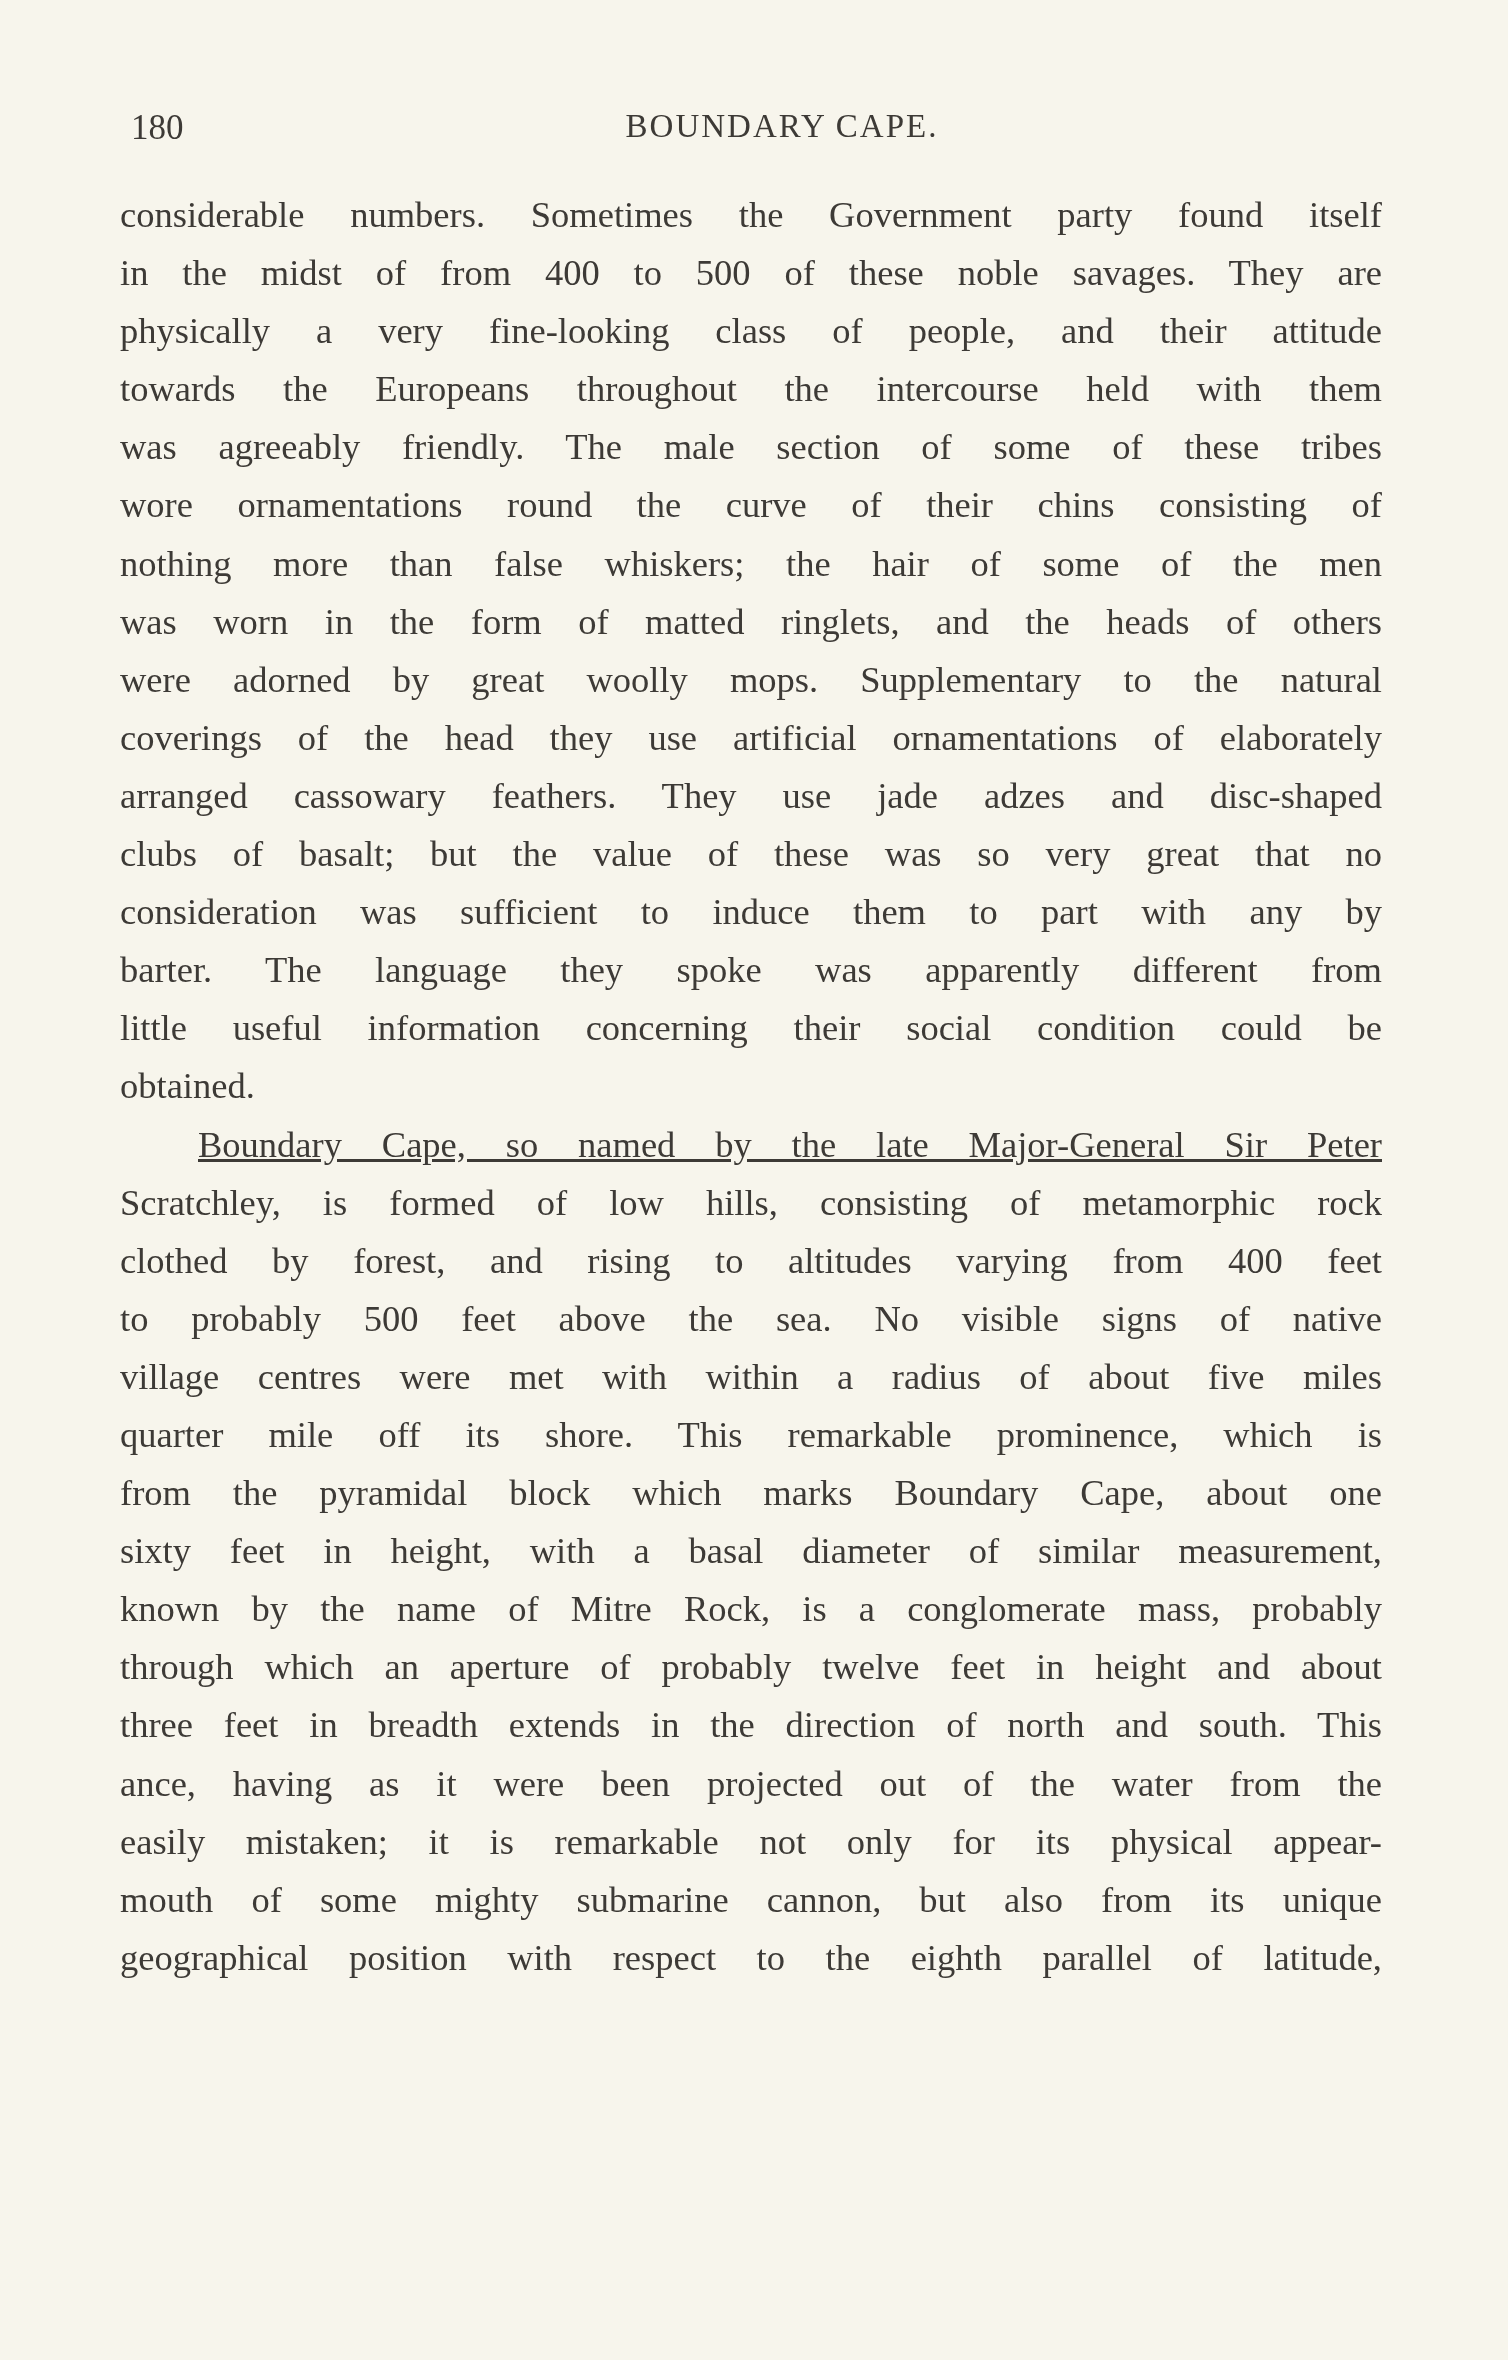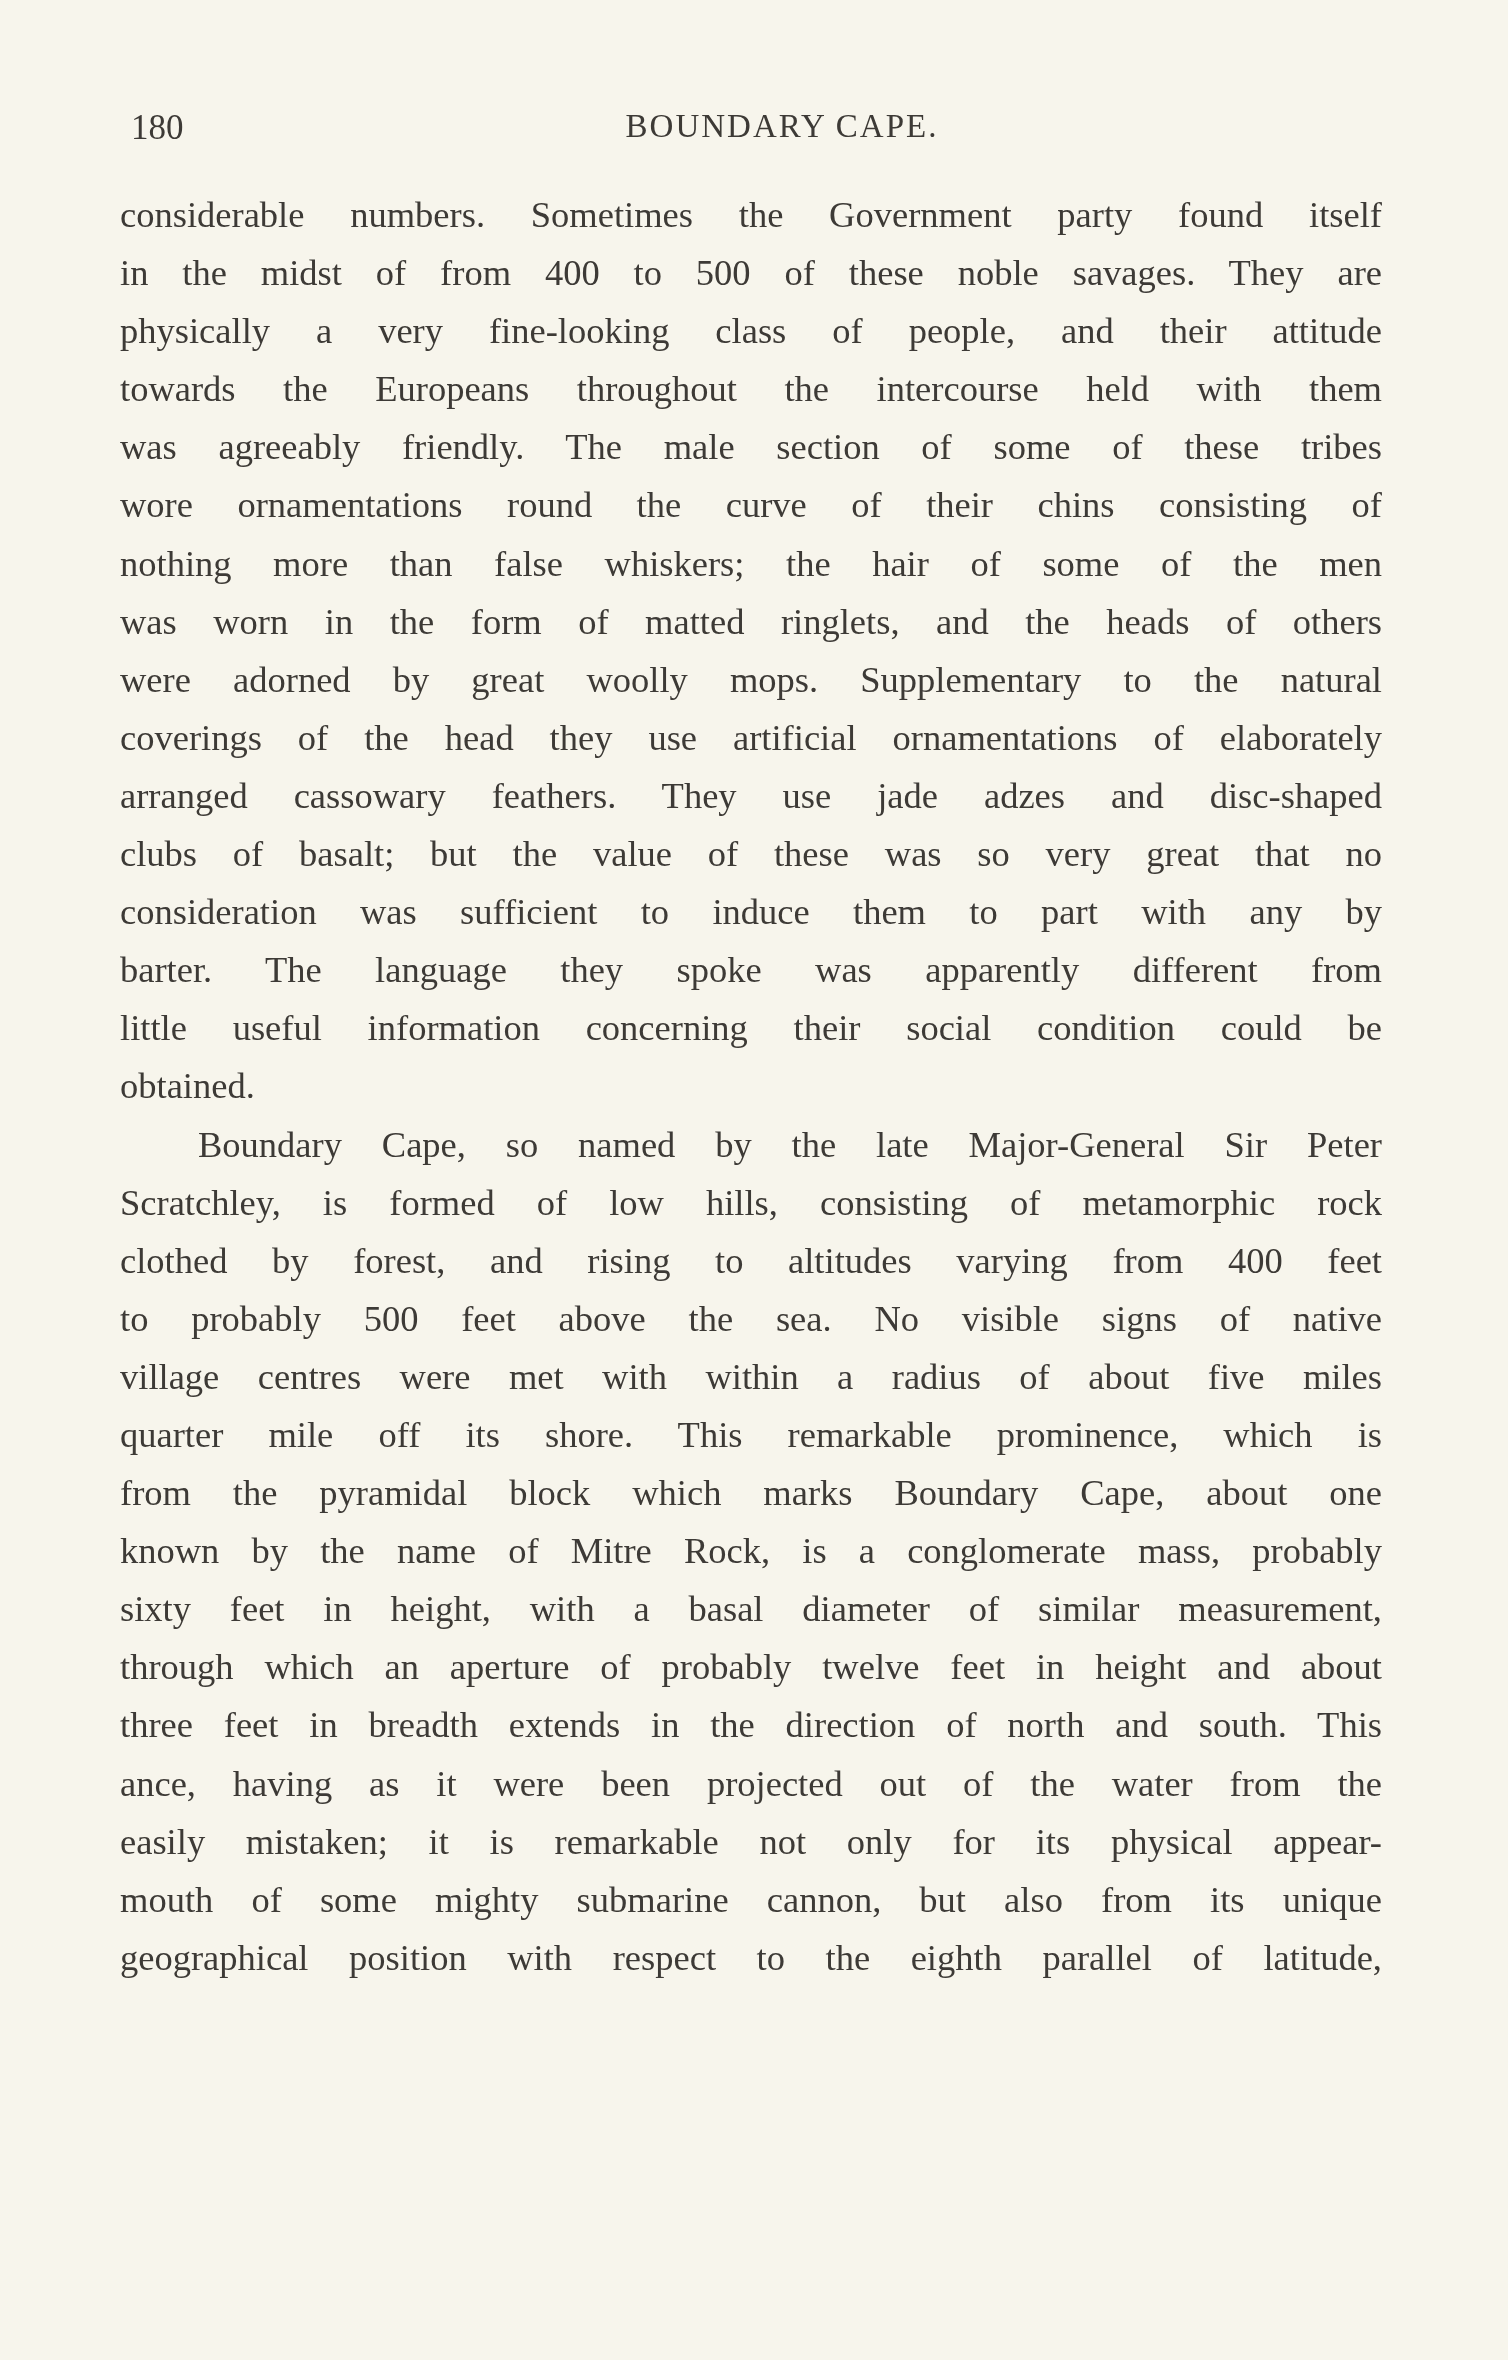--- a/index.html
+++ b/index.html
@@ -29,21 +29,21 @@
   .line {
     display: block;
     font-size: 36.5px;
     line-height: 58.1px;
     height: 58.1px;
     white-space: nowrap;
     text-align: justify;
     text-align-last: justify;
   }
   .line.last { text-align-last: left; }
-  .line.indent { padding-left: 78px; }
+  .line.indent { padding-left: 78px; text-decoration: underline; }
 </style>
 </head>
 <body>
 
 <div class="header">
   <span class="page-number">180</span>
   <span class="running-head">BOUNDARY CAPE.</span>
 </div>
 
 <div class="body-text" id="body">
@@ -66,22 +66,22 @@
       <span class="line last">obtained.</span>
     </div>
     <div>
       <span class="line indent">Boundary Cape, so named by the late Major-General Sir Peter</span>
       <span class="line">Scratchley, is formed of low hills, consisting of metamorphic rock</span>
       <span class="line">clothed by forest, and rising to altitudes varying from 400 feet</span>
       <span class="line">to probably 500 feet above the sea. No visible signs of native</span>
       <span class="line">village centres were met with within a radius of about five miles</span>
       <span class="line">quarter mile off its shore. This remarkable prominence, which is</span>
       <span class="line">from the pyramidal block which marks Boundary Cape, about one</span>
+      <span class="line">sixty feet in height, with a basal diameter of similar measurement,</span>
       <span class="line">known by the name of Mitre Rock, is a conglomerate mass, probably</span>
-      <span class="line">sixty feet in height, with a basal diameter of similar measurement,</span>
       <span class="line">through which an aperture of probably twelve feet in height and about</span>
       <span class="line">three feet in breadth extends in the direction of north and south. This</span>
       <span class="line">ance, having as it were been projected out of the water from the</span>
       <span class="line">easily mistaken; it is remarkable not only for its physical appear-</span>
       <span class="line">mouth of some mighty submarine cannon, but also from its unique</span>
       <span class="line">geographical position with respect to the eighth parallel of latitude,</span>
     </div>
   </div>
 
 </body></html>

